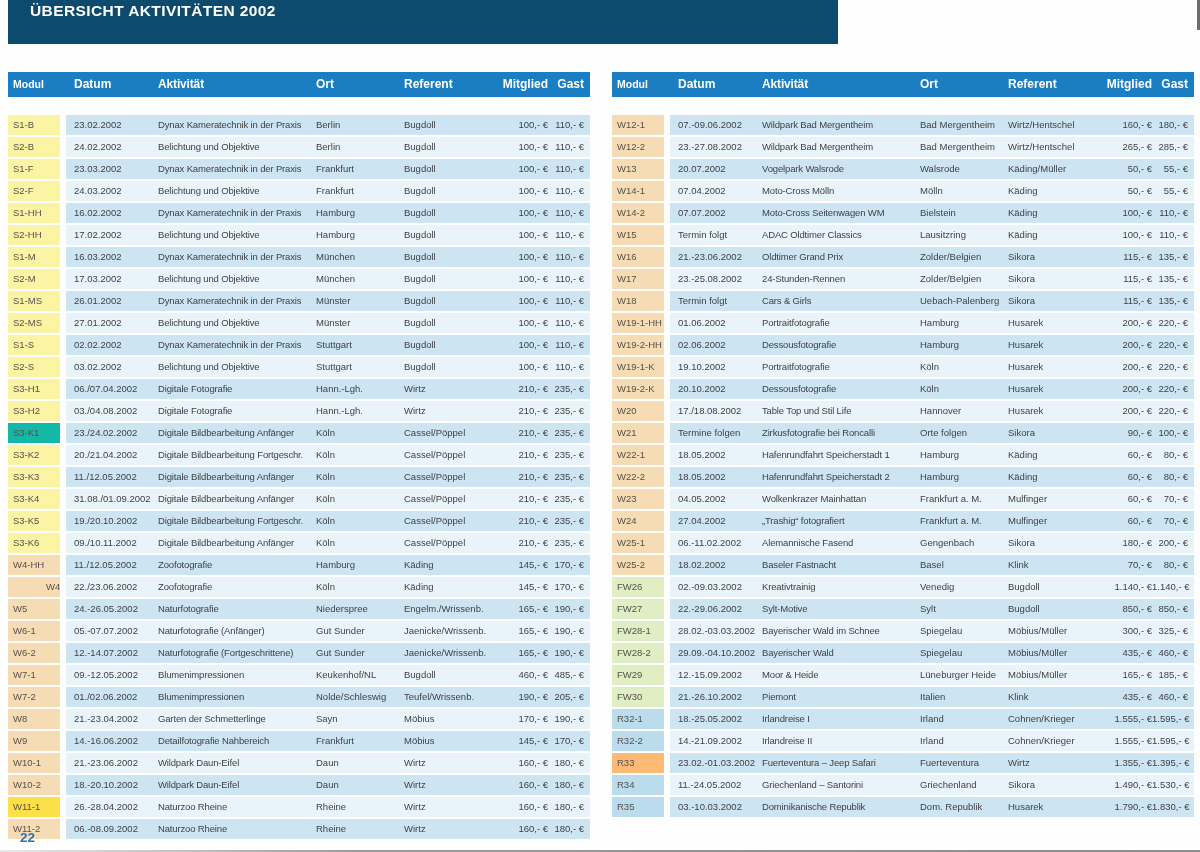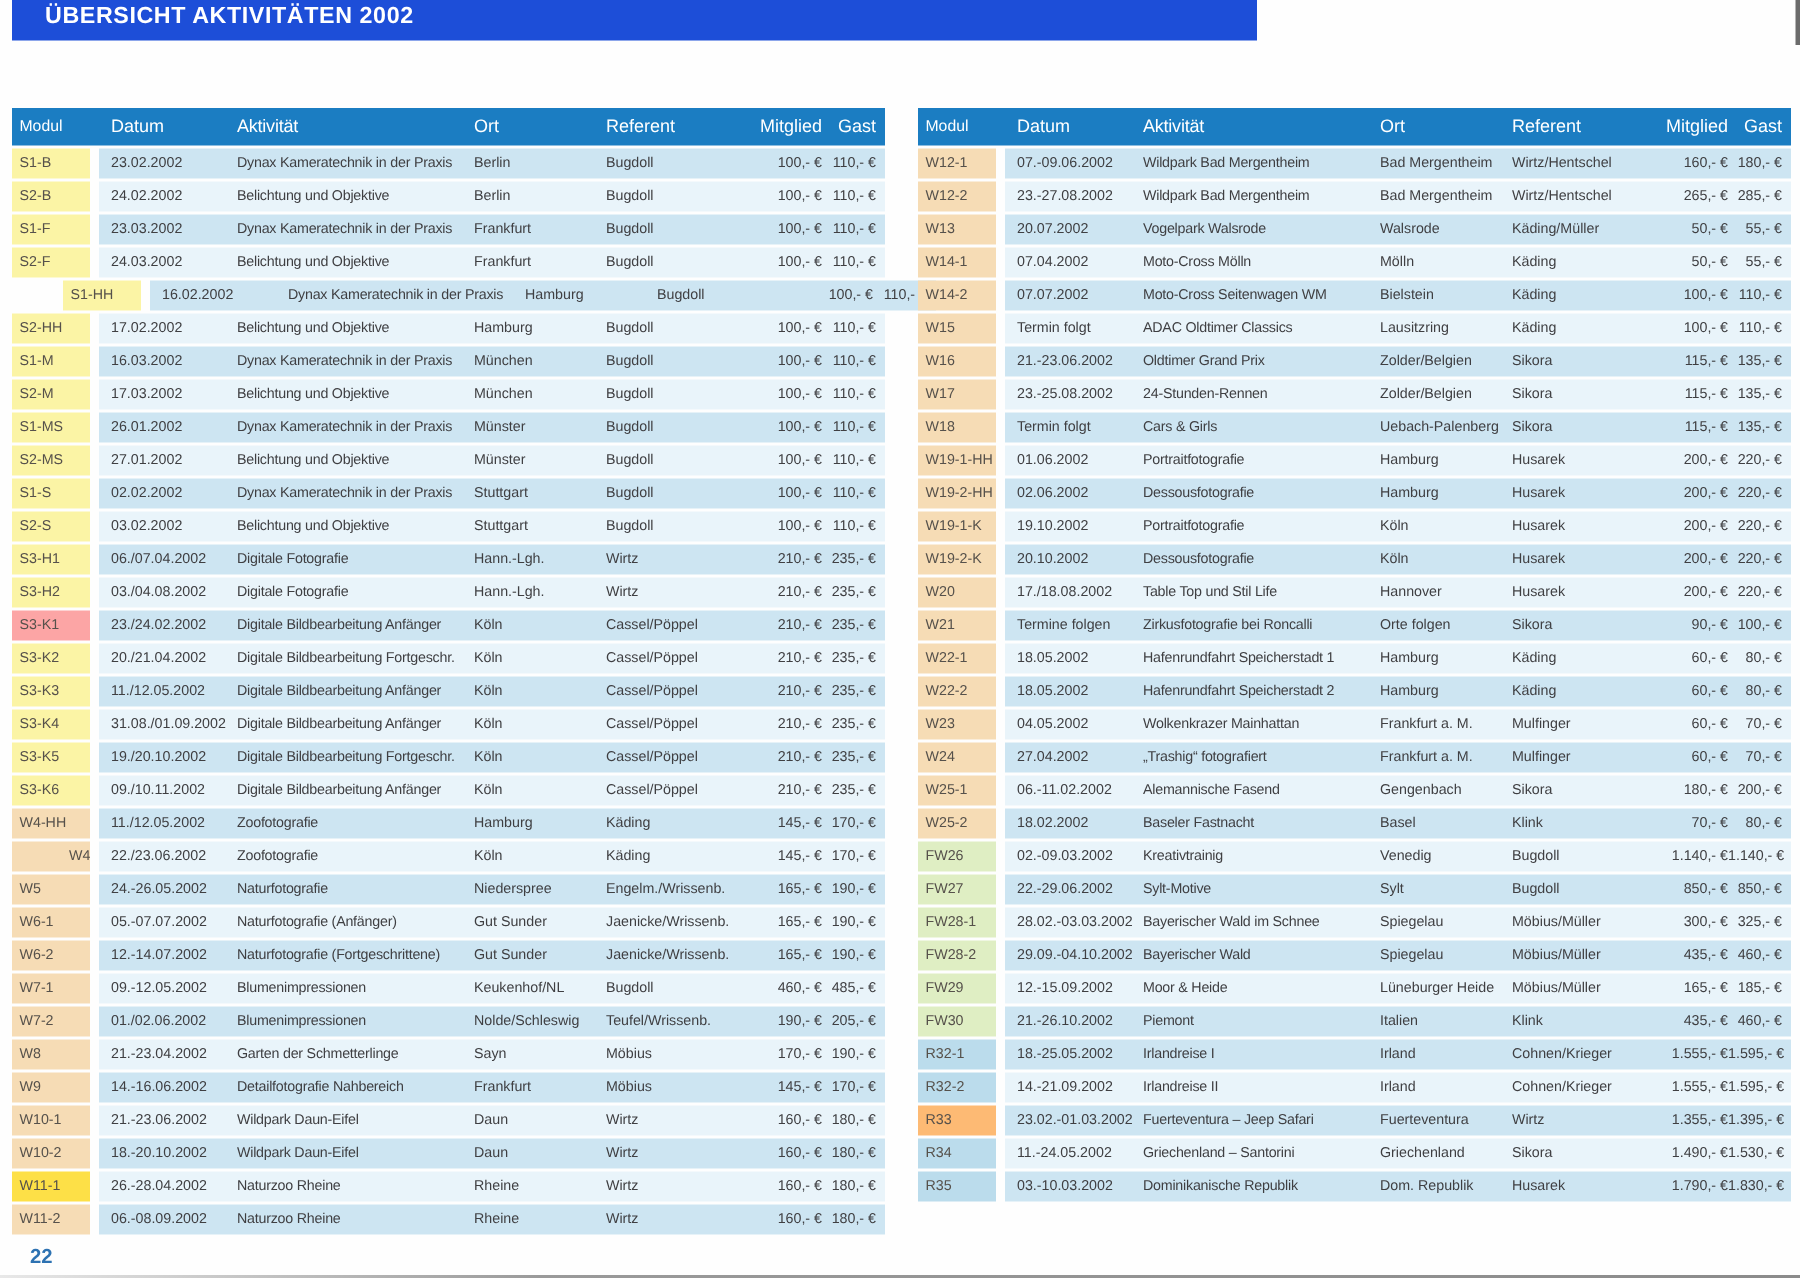--- a/index.html
+++ b/index.html
@@ -1,33 +1,33 @@
 <!DOCTYPE html>
 <html><head>
 <meta charset="utf-8">
 <style>
   html,body{margin:0;padding:0;background:#ffffff;}
   .page{position:relative;width:1200px;height:852px;background:#fefefe;overflow:hidden;
         font-family:"Liberation Sans", sans-serif;color:#3f3f42;}
 
   
-  .topbar{position:absolute;left:8px;top:0;width:830px;height:27px;background:#1d4ed8;}
+  .topbar{position:absolute;left:8px;top:0;width:830px;height:44px;background:#0c4a6e;}
   .topbar-title{display:block;margin-top:-2px;padding-left:22px;line-height:26px;
         color:#ffffff;font-weight:bold;font-size:15.5px;letter-spacing:0.4px;}
   .jahres-box{position:absolute;left:678px;top:0;width:158px;height:37px;background:#2687c9;
         display:flex;align-items:center;justify-content:center;padding-bottom:9px;box-sizing:border-box;}
   .jahres-box span{color:#ffffff;font-weight:bold;font-size:10.5px;letter-spacing:0.3px;}
 
   
   .table{position:absolute;top:72px;width:582px;}
   .table-left{left:8px;}
   .table-right{left:612px;}
 
-  .thead{display:flex;height:25px;margin-bottom:2px;background:#1b7dc2;color:#ffffff;
-         font-weight:normal;font-size:10.5px;line-height:25px;}
+  .thead{display:flex;height:25px;margin-bottom:18px;background:#1b7dc2;color:#ffffff;
+         font-weight:bold;font-size:10.5px;line-height:25px;}
   .trow{display:flex;height:20px;margin-bottom:2px;}
 
   .m-cell{flex:none;width:52px;padding-left:5px;box-sizing:border-box;font-size:9.5px;
           line-height:20px;color:#56514b;white-space:nowrap;overflow:hidden;}
   .thead .m-cell{background:transparent;color:#ffffff;line-height:25px;font-size:10.5px;}
 
   .strip{flex:1;margin-left:6px;display:grid;grid-template-columns:92px 158px 88px 92px 52px 42px;
          font-size:9.5px;line-height:20px;}
   .thead .strip{line-height:25px;font-size:12px;}
   .strip.dark{background:#cde5f2;}
@@ -103,21 +103,21 @@
         <div class="strip light">
           <span class="c-datum">24.03.2002</span>
           <span class="c-aktivitaet">Belichtung und Objektive</span>
           <span class="c-ort">Frankfurt</span>
           <span class="c-referent">Bugdoll</span>
           <span class="c-mitglied">100,- €</span>
           <span class="c-gast">110,- €</span>
         </div>
       </div>
       <div class="trow">
-        <span class="m-cell" style="background: rgb(251, 244, 165); margin-left: 34px;">S1-HH</span>
+        <span class="m-cell" style="background: rgb(251, 244, 165);">S1-HH</span>
         <div class="strip dark">
           <span class="c-datum">16.02.2002</span>
           <span class="c-aktivitaet">Dynax Kameratechnik in der Praxis</span>
           <span class="c-ort">Hamburg</span>
           <span class="c-referent">Bugdoll</span>
           <span class="c-mitglied">100,- €</span>
           <span class="c-gast">110,- €</span>
         </div>
       </div>
       <div class="trow">
@@ -213,21 +213,21 @@
         <div class="strip light">
           <span class="c-datum">03./04.08.2002</span>
           <span class="c-aktivitaet">Digitale Fotografie</span>
           <span class="c-ort">Hann.-Lgh.</span>
           <span class="c-referent">Wirtz</span>
           <span class="c-mitglied">210,- €</span>
           <span class="c-gast">235,- €</span>
         </div>
       </div>
       <div class="trow">
-        <span class="m-cell" style="background: #fca5a5;">S3-K1</span>
+        <span class="m-cell" style="background: #14b8a6;">S3-K1</span>
         <div class="strip dark">
           <span class="c-datum">23./24.02.2002</span>
           <span class="c-aktivitaet">Digitale Bildbearbeitung Anfänger</span>
           <span class="c-ort">Köln</span>
           <span class="c-referent">Cassel/Pöppel</span>
           <span class="c-mitglied">210,- €</span>
           <span class="c-gast">235,- €</span>
         </div>
       </div>
       <div class="trow">

